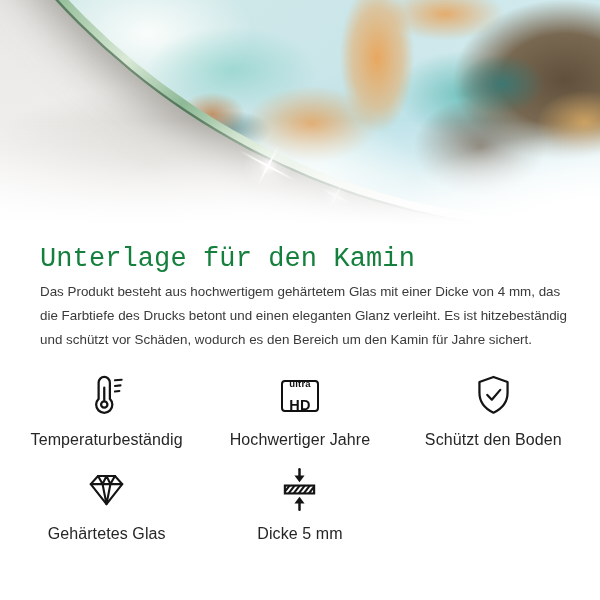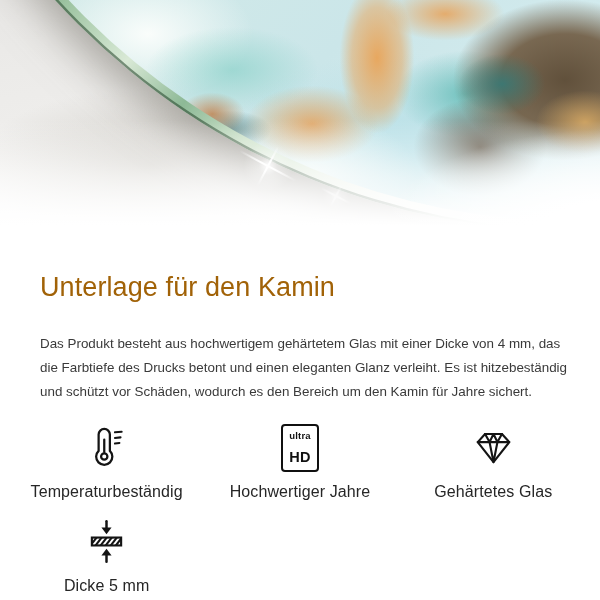--- a/index.html
+++ b/index.html
@@ -69,52 +69,51 @@
     background:linear-gradient(90deg, rgba(255,255,255,0), #fff 38%, #fff 62%, rgba(255,255,255,0)); }
   .sparkle::after  { content:""; position:absolute; left:28.5px; top:8px; width:2.6px; height:44px;
     background:linear-gradient(180deg, rgba(255,255,255,0), #fff 38%, #fff 62%, rgba(255,255,255,0)); }
   .sparkle.small { left:320px; top:180px; width:32px; height:32px; opacity:.65; }
   .sparkle.small::before { left:-1px; top:15px; width:34px; height:2px; }
   .sparkle.small::after  { left:15px; top:4px; width:2px; height:24px; }
 
   
   .content { padding:8px 40px 0; }
   .heading {
-    font-family:Liberation Sans, sans-serif;
+    font-family:Liberation Mono, monospace;
     font-weight:400;
     font-size:27px;
     line-height:1.42;
-    color:#a16207;
+    color:#15803d;
     letter-spacing:.1px;
-    margin-top:28px;
   }
   .heading span { display:block; }
   .para {
-    margin-top:26px;
+    margin-top:2px;
     width:532px;
     font-size:13.4px;
     line-height:24px;
     color:#3a3a3a;
   }
 
   
   .features {
     margin-top:20px;
     display:grid;
     grid-template-columns:repeat(3,1fr);
     row-gap:17px;
     padding:0 10px;
   }
   .feature { display:flex; flex-direction:column; align-items:center; justify-content:flex-end; gap:12px; }
   .icon-box { height:47px; display:flex; align-items:center; justify-content:center; }
   .feature svg { display:block; }
   .flabel { font-size:16px; color:#262626; letter-spacing:.1px; white-space:nowrap; }
 
   .uhd {
-    width:38px; height:48px;
+    width:38px; height:32px;
     border:2.6px solid #101010; border-radius:4px;
     display:flex; flex-direction:column; align-items:center; justify-content:center;
     line-height:1; color:#101010; background:#fff;
   }
   .uhd .small { font-size:9.5px; font-weight:700; letter-spacing:.2px; }
   .uhd .big   { font-size:14.5px; font-weight:700; margin-top:10px; letter-spacing:.3px; }
 </style>
 </head>
 <body>
 
@@ -153,20 +152,29 @@
   <div class="feature">
     <div class="icon-box">
       <div class="uhd">
         <span class="small">ultra</span>
         <span class="big">HD</span>
       </div>
     </div>
     <span class="flabel">Hochwertiger Jahre</span>
   </div>
 
+  <div class="feature">
+    <div class="icon-box">
+      <svg width="45" height="45" viewBox="0 0 40 40" fill="none" stroke="#141414" stroke-width="2" stroke-linecap="round" stroke-linejoin="round">
+        <path d="M20 3.5 L32.5 8 v9.5 c0 8.2 -5.3 14.3 -12.5 17.8 C12.8 31.8 7.5 25.7 7.5 17.5 V8 Z"></path>
+        <path d="M14.5 19.5 l4 4.2 L26 15"></path>
+      </svg>
+    </div>
+    <span class="flabel">Schützt den Boden</span>
+  </div>
 
   <div class="feature">
     <div class="icon-box">
       <svg width="45" height="45" viewBox="0 0 40 40" fill="none" stroke="#141414" stroke-width="1.9" stroke-linecap="round" stroke-linejoin="round">
         <path d="M12.5 8 H27.5 L34 15.2 L20 33 L6 15.2 Z"></path>
         <path d="M6 15.2 H34"></path>
         <path d="M12.5 8 L16.5 15.2 L20 8 L23.5 15.2 L27.5 8"></path>
         <path d="M16.5 15.2 L20 33 L23.5 15.2"></path>
       </svg>
     </div>

